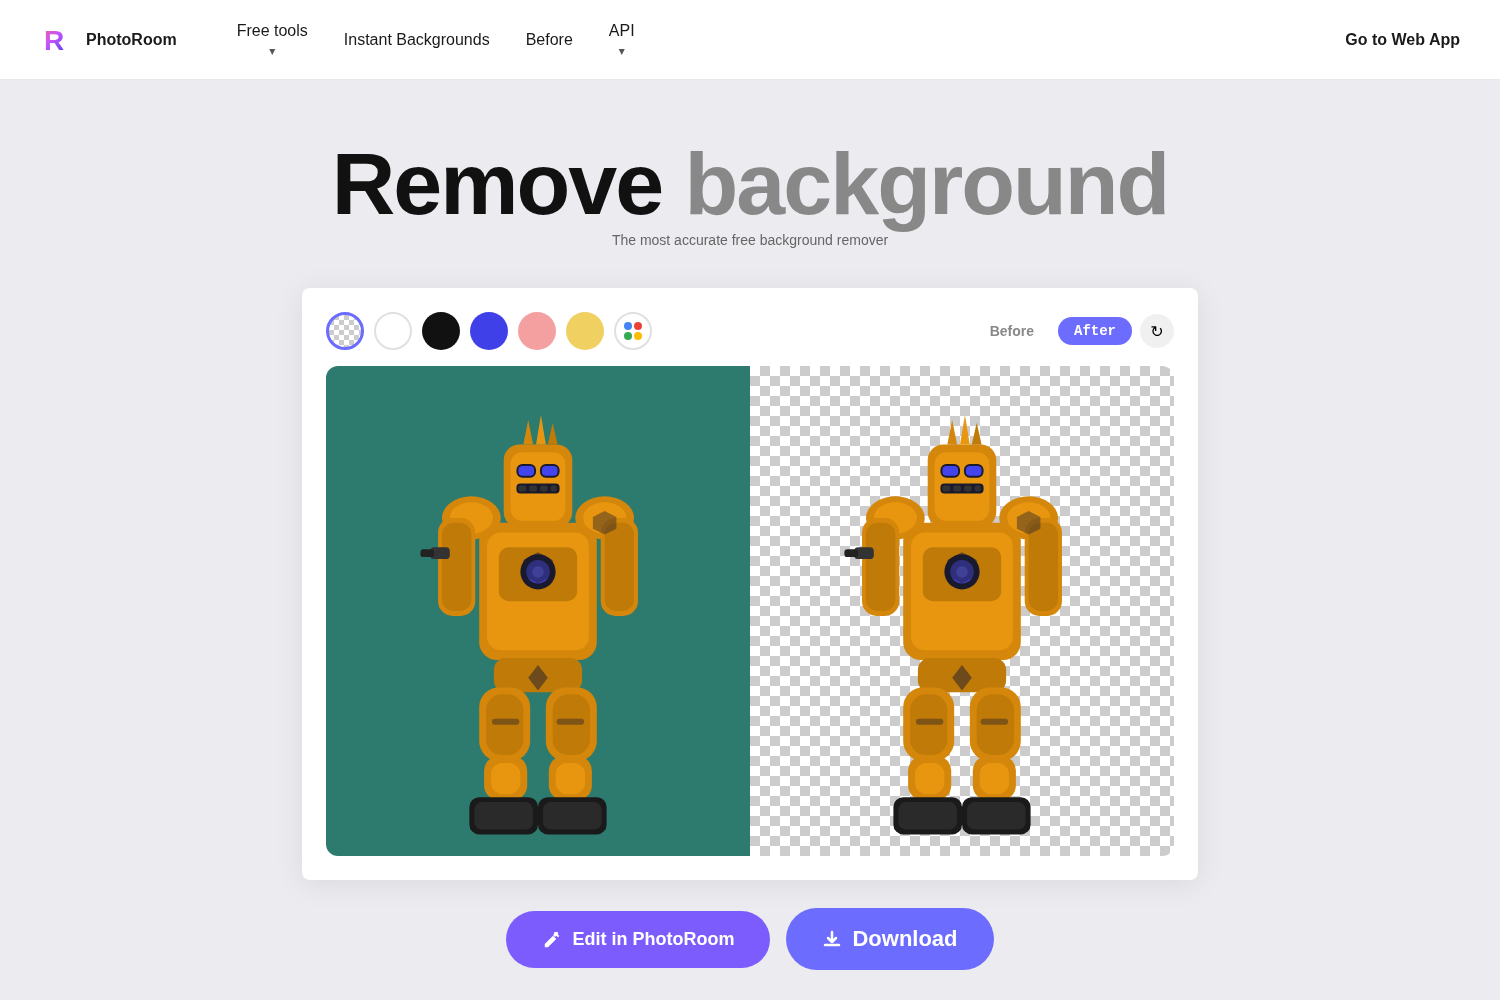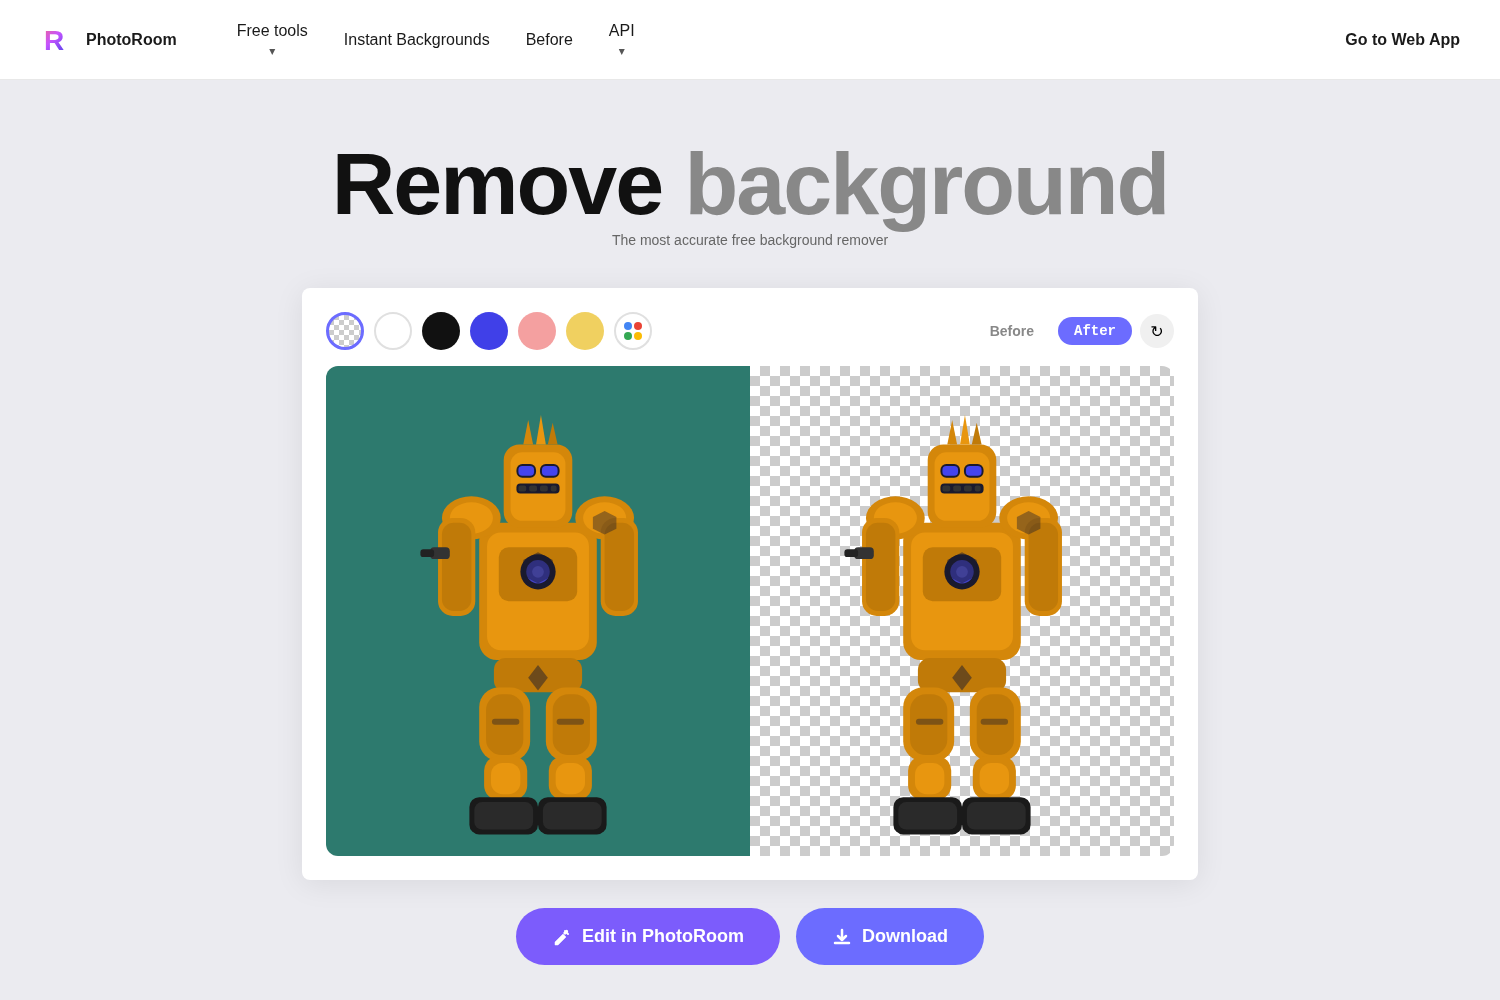--- a/index.html
+++ b/index.html
@@ -244,21 +244,21 @@
       display: flex;
       align-items: center;
       gap: 10px;
     }
     .btn-download {
       background: #6c6cff;
       color: #fff;
       border: none;
       border-radius: 50px;
       padding: 18px 36px;
-      font-size: 18px;
+      font-size: 22px;
       font-weight: 700;
       cursor: pointer;
       display: flex;
       align-items: center;
       gap: 10px;
     }
   </style>
 </head>
 <body>
 

